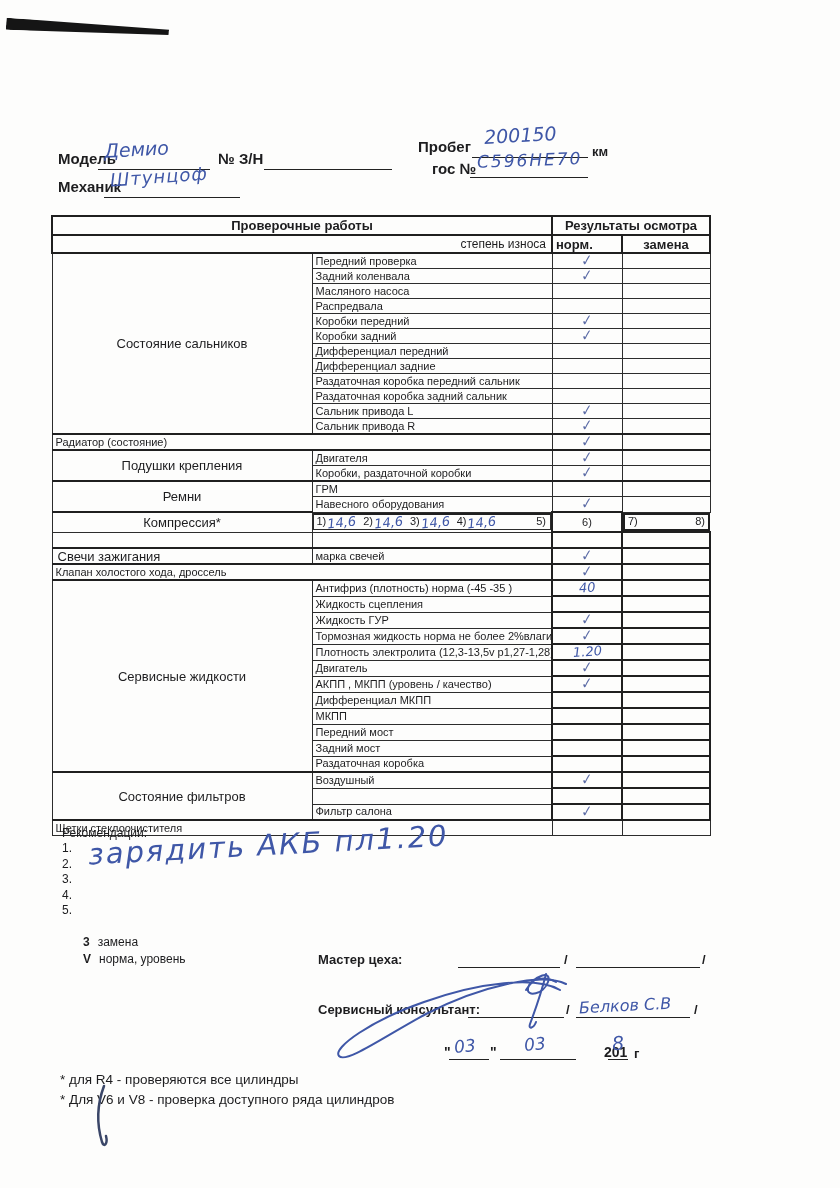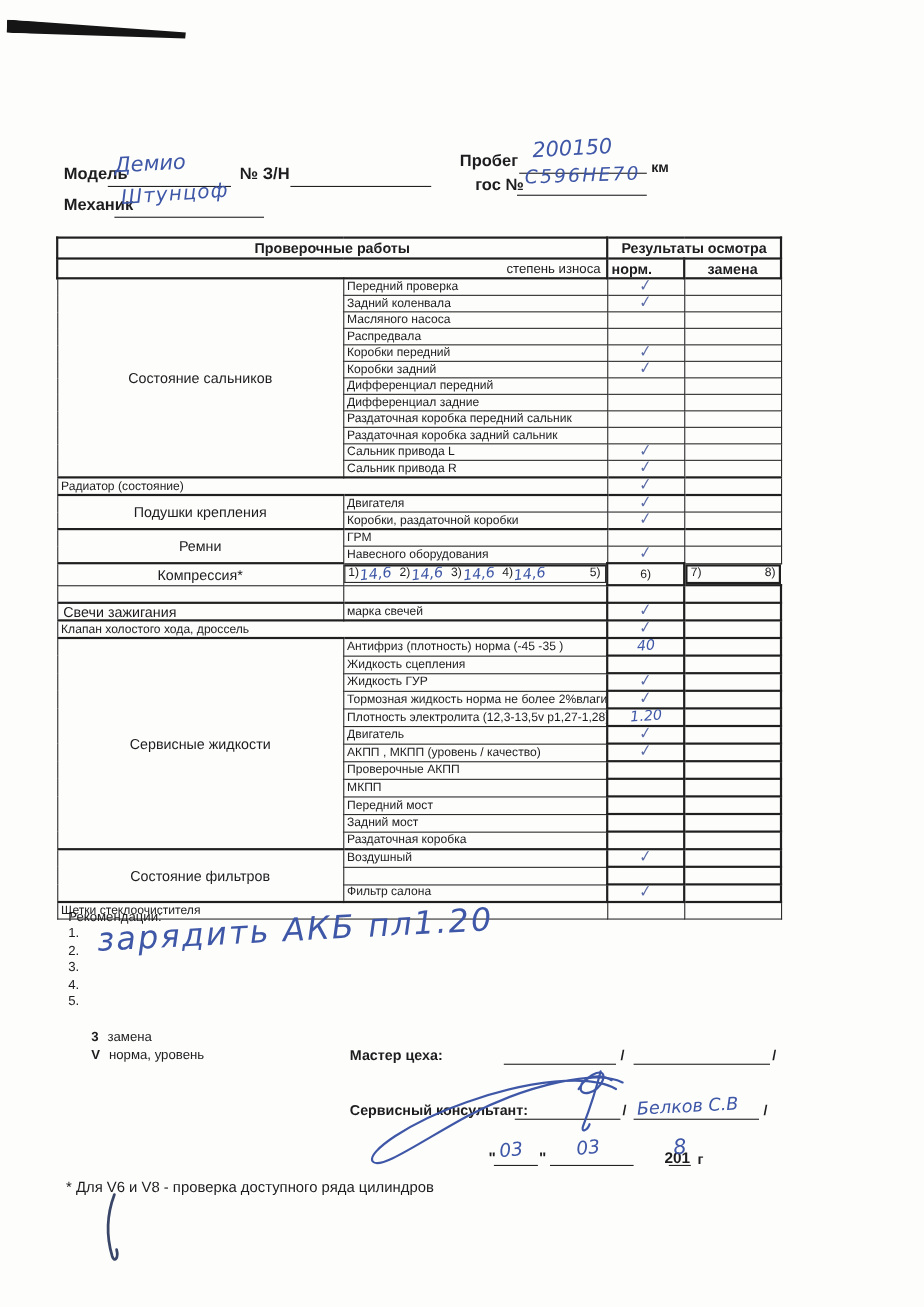--- a/index.html
+++ b/index.html
@@ -253,21 +253,21 @@
           <td class="c-item">Двигатель</td>
           <td class="c-norm hv"><span class="check">✓</span></td>
           <td class="c-zam hv"></td>
         </tr>
         <tr>
           <td class="c-item">АКПП , МКПП  (уровень / качество)</td>
           <td class="c-norm hv"><span class="check">✓</span></td>
           <td class="c-zam hv"></td>
         </tr>
         <tr>
-          <td class="c-item">Проверочные АКПП</td>
+          <td class="c-item">Дифференциал МКПП</td>
           <td class="c-norm hv"></td>
           <td class="c-zam hv"></td>
         </tr>
         <tr>
           <td class="c-item">МКПП</td>
           <td class="c-norm hv"></td>
           <td class="c-zam hv"></td>
         </tr>
         <tr>
           <td class="c-item">Передний мост</td>
@@ -349,19 +349,20 @@
   <span class="ul" style="left:449px;top:1058px;width:40px"></span>
   <span class="abs date-print" style="left:490px;top:1044px">"</span>
   <span class="abs hand" style="left:524px;top:1034px;font-size:17px;transform:rotate(-6deg)">03</span>
   <span class="ul" style="left:500px;top:1058px;width:76px"></span>
   <span class="abs date-print" style="left:604px;top:1044px">201</span>
   <span class="abs hand" style="left:612px;top:1032px;font-size:19px;transform:rotate(-6deg)">8</span>
   <span class="ul" style="left:608px;top:1058px;width:20px"></span>
   <span class="abs lbl-sm" style="left:634px;top:1046px">г</span>
 
   <div class="abs fnote" style="left:60px;top:1070px">
+    <div>* для R4 - проверяются все цилиндры</div>
     <div>* Для V6 и V8 - проверка доступного ряда цилиндров</div>
   </div>
   <svg class="abs" style="left:90px;top:1084px" width="30" height="70" viewBox="0 0 30 70">
     <path d="M14 2 C 8 18 6 38 12 58 C 14 64 18 60 16 52" fill="none" stroke="#3a4668" stroke-width="2.5" stroke-linecap="round"></path>
   </svg>
 
 </div>
 
 </body></html>

